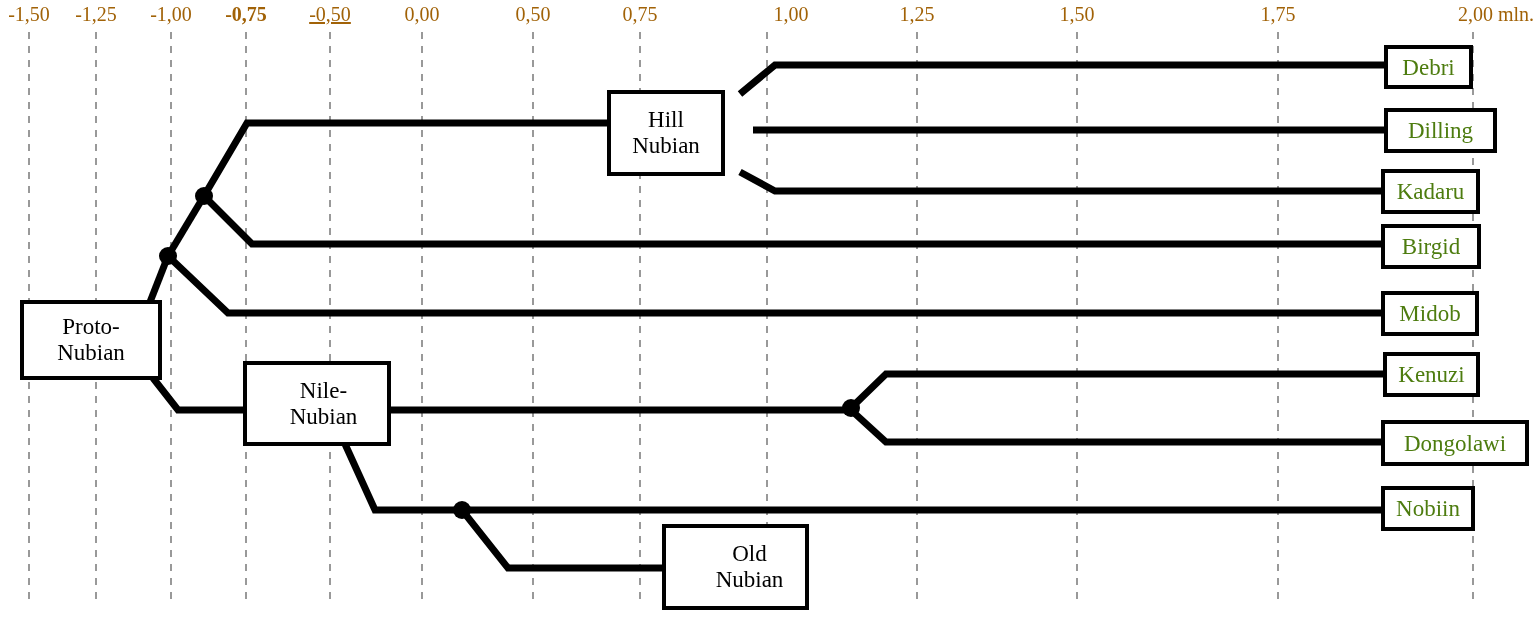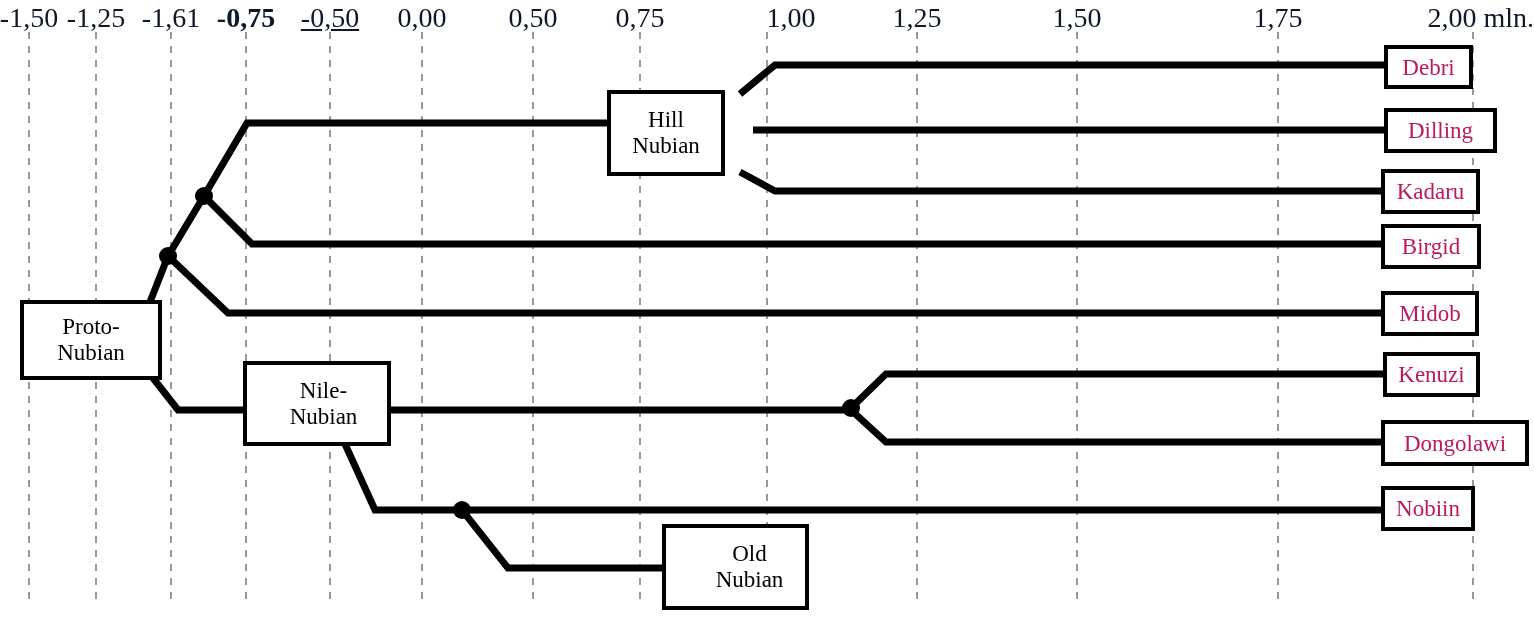--- a/index.html
+++ b/index.html
@@ -19,22 +19,22 @@
   }
   #tree-svg {
     position: absolute;
     left: 0;
     top: 0;
     width: 1534px;
     height: 619px;
   }
   .axis-label {
     position: absolute;
-    font-size: 28px;
-    color: #0f172a;
+    font-size: 20px;
+    color: #a16207;
     white-space: nowrap;
     transform: translateX(-50%);
     line-height: 1;
   }
   .axis-label.right-anchored {
     transform: translateX(-100%);
   }
   .node-box {
     position: absolute;
     box-sizing: border-box;
@@ -53,33 +53,33 @@
     position: absolute;
     box-sizing: border-box;
     background: #ffffff;
     border: 4px solid #000000;
     display: flex;
     align-items: center;
     justify-content: center;
     text-align: center;
     font-size: 23px;
     line-height: 1;
-    color: #be185d;
+    color: #4d7c0f;
     white-space: nowrap;
   }
 </style>
 </head>
 <body>
 
 <div id="canvas">
 
   <div id="axis-labels">
       <div class="axis-label" style="left: 29px; top: 4px;">-1,50</div>
       <div class="axis-label" style="left: 96px; top: 4px;">-1,25</div>
-      <div class="axis-label" style="left: 171px; top: 4px;">-1,61</div>
+      <div class="axis-label" style="left: 171px; top: 4px;">-1,00</div>
       <div class="axis-label" style="left: 246px; top: 4px; font-weight: bold;">-0,75</div>
       <div class="axis-label" style="left: 330px; top: 4px; text-decoration: underline;">-0,50</div>
       <div class="axis-label" style="left: 422px; top: 4px;">0,00</div>
       <div class="axis-label" style="left: 533px; top: 4px;">0,50</div>
       <div class="axis-label" style="left: 640px; top: 4px;">0,75</div>
       <div class="axis-label" style="left: 767px; top: 4px; margin-left: 24px;">1,00</div>
       <div class="axis-label" style="left: 917px; top: 4px;">1,25</div>
       <div class="axis-label" style="left: 1077px; top: 4px;">1,50</div>
       <div class="axis-label" style="left: 1278px; top: 4px;">1,75</div>
       <div class="axis-label right-anchored" style="left: 1534px; top: 4px;">2,00 mln.</div>

